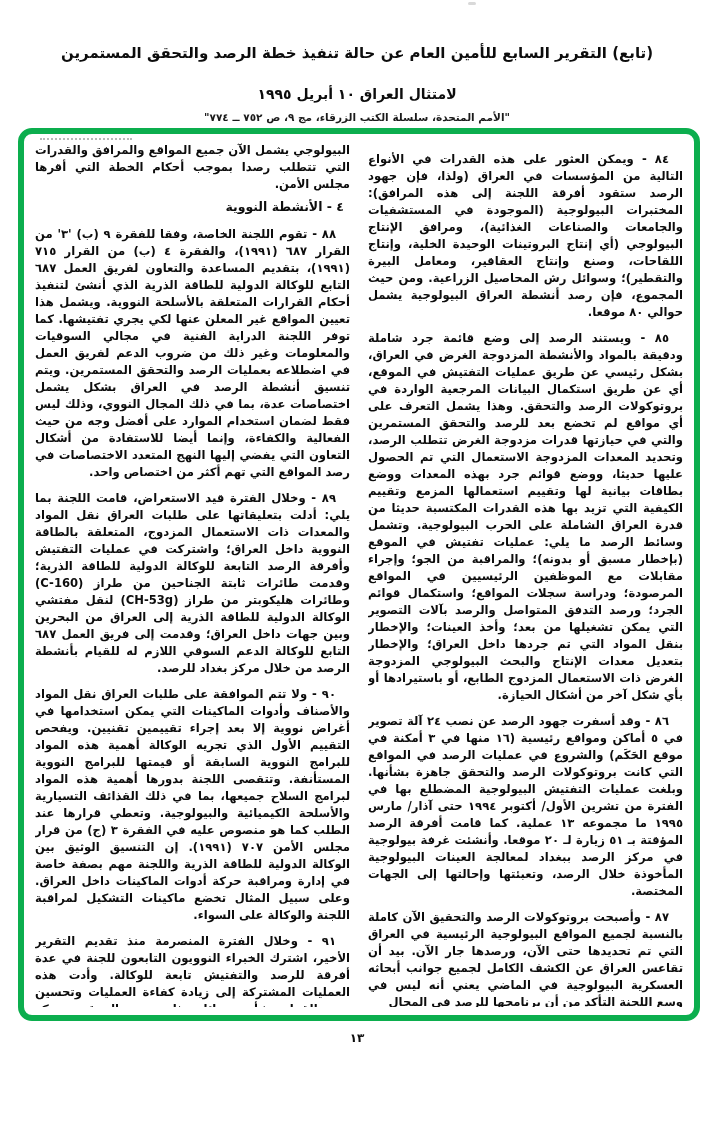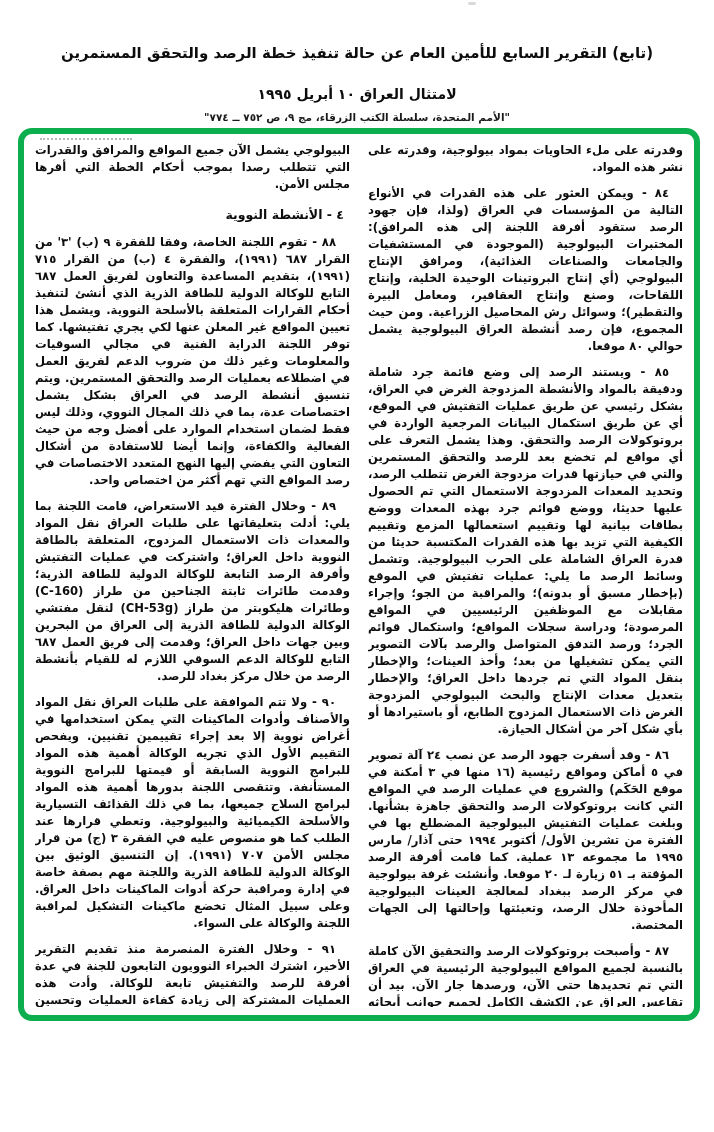--- a/index.html
+++ b/index.html
@@ -36,21 +36,21 @@
     direction:rtl;
     text-align:justify;
     font-size:11.6px;
     font-weight:bold;
     line-height:17px;
   }
   .col p{margin:0 0 5px 0;}
   .col p.numbered{text-indent:14px;margin-top:9px;}
   .section-heading{
     font-size:12.5px;font-weight:bold;
-    margin:13px 0 11px 0;
+    margin:5px 0 11px 0;
     text-align:right;text-indent:6px;
   }
   
   .page-number{
     position:absolute;top:1031px;left:0;width:714px;
     text-align:center;font-size:12px;font-weight:bold;
   }
   
   .artifact-dots{
     position:absolute;left:40px;top:138px;width:92px;height:0;
@@ -70,34 +70,34 @@
 
   <div class="header">
     <div class="title-1">(تابع) التقرير السابع للأمين العام عن حالة تنفيذ خطة الرصد والتحقق المستمرين</div>
     <div class="title-2">لامتثال العراق ١٠ أبريل ١٩٩٥</div>
     <div class="source">"الأمم المتحدة، سلسلة الكتب الزرقاء، مج ٩، ص ٧٥٢ ــ ٧٧٤"</div>
   </div>
 
   <div class="green-box" style="border-color: rgb(12, 174, 78);">
 
     <div class="col">
-      <p>وقدرته على ملء الحاويات بمواد بيولوجية، وقدرته على نشر هذه المواد.</p>
       <p class="numbered">٨٤ - ويمكن العثور على هذه القدرات في الأنواع التالية من المؤسسات في العراق (ولذا، فإن جهود الرصد ستقود أفرقة اللجنة إلى هذه المرافق): المختبرات البيولوجية (الموجودة في المستشفيات والجامعات والصناعات الغذائية)، ومرافق الإنتاج البيولوجي (أي إنتاج البروتينات الوحيدة الخلية، وإنتاج اللقاحات، وصنع وإنتاج العقاقير، ومعامل البيرة والتقطير)؛ وسوائل رش المحاصيل الزراعية. ومن حيث المجموع، فإن رصد أنشطة العراق البيولوجية يشمل حوالي ٨٠ موقعا.</p>
       <p class="numbered">٨٥ - ويستند الرصد إلى وضع قائمة جرد شاملة ودقيقة بالمواد والأنشطة المزدوجة الغرض في العراق، بشكل رئيسي عن طريق عمليات التفتيش في الموقع، أي عن طريق استكمال البيانات المرجعية الواردة في بروتوكولات الرصد والتحقق. وهذا يشمل التعرف على أي مواقع لم تخضع بعد للرصد والتحقق المستمرين والتي في حيازتها قدرات مزدوجة الغرض تتطلب الرصد، وتحديد المعدات المزدوجة الاستعمال التي تم الحصول عليها حديثا، ووضع قوائم جرد بهذه المعدات ووضع بطاقات بيانية لها وتقييم استعمالها المزمع وتقييم الكيفية التي تزيد بها هذه القدرات المكتسبة حديثا من قدرة العراق الشاملة على الحرب البيولوجية. وتشمل وسائط الرصد ما يلي: عمليات تفتيش في الموقع (بإخطار مسبق أو بدونه)؛ والمراقبة من الجو؛ وإجراء مقابلات مع الموظفين الرئيسيين في المواقع المرصودة؛ ودراسة سجلات المواقع؛ واستكمال قوائم الجرد؛ ورصد التدفق المتواصل والرصد بآلات التصوير التي يمكن تشغيلها من بعد؛ وأخذ العينات؛ والإخطار بنقل المواد التي تم جردها داخل العراق؛ والإخطار بتعديل معدات الإنتاج والبحث البيولوجي المزدوجة الغرض ذات الاستعمال المزدوج الطابع، أو باستيرادها أو بأي شكل آخر من أشكال الحيازة.</p>
       <p class="numbered">٨٦ - وقد أسفرت جهود الرصد عن نصب ٢٤ آلة تصوير في ٥ أماكن ومواقع رئيسية (١٦ منها في ٣ أمكنة في موقع الحَكَم) والشروع في عمليات الرصد في المواقع التي كانت بروتوكولات الرصد والتحقق جاهزة بشأنها. وبلغت عمليات التفتيش البيولوجية المضطلع بها في الفترة من تشرين الأول/ أكتوبر ١٩٩٤ حتى آذار/ مارس ١٩٩٥ ما مجموعه ١٣ عملية. كما قامت أفرقة الرصد المؤقتة بـ ٥١ زيارة لـ ٢٠ موقعا. وأنشئت غرفة بيولوجية في مركز الرصد ببغداد لمعالجة العينات البيولوجية المأخوذة خلال الرصد، وتعبئتها وإحالتها إلى الجهات المختصة.</p>
       <p class="numbered">٨٧ - وأصبحت بروتوكولات الرصد والتحقيق الآن كاملة بالنسبة لجميع المواقع البيولوجية الرئيسية في العراق التي تم تحديدها حتى الآن، ورصدها جار الآن. بيد أن تقاعس العراق عن الكشف الكامل لجميع جوانب أبحاثه العسكرية البيولوجية في الماضي يعني أنه ليس في وسع اللجنة التأكد من أن برنامجها للرصد في المجال</p>
     </div>
 
     <div class="col">
       <p>البيولوجي يشمل الآن جميع المواقع والمرافق والقدرات التي تتطلب رصدا بموجب أحكام الخطة التي أقرها مجلس الأمن.</p>
       <div class="section-heading">٤ - الأنشطة النووية</div>
       <p class="numbered">٨٨ - تقوم اللجنة الخاصة، وفقا للفقرة ٩ (ب) '٣' من القرار ٦٨٧ (١٩٩١)، والفقرة ٤ (ب) من القرار ٧١٥ (١٩٩١)، بتقديم المساعدة والتعاون لفريق العمل ٦٨٧ التابع للوكالة الدولية للطاقة الذرية الذي أنشئ لتنفيذ أحكام القرارات المتعلقة بالأسلحة النووية. ويشمل هذا تعيين المواقع غير المعلن عنها لكي يجري تفتيشها. كما توفر اللجنة الدراية الفنية في مجالي السوقيات والمعلومات وغير ذلك من ضروب الدعم لفريق العمل في اضطلاعه بعمليات الرصد والتحقق المستمرين. ويتم تنسيق أنشطة الرصد في العراق بشكل يشمل اختصاصات عدة، بما في ذلك المجال النووي، وذلك ليس فقط لضمان استخدام الموارد على أفضل وجه من حيث الفعالية والكفاءة، وإنما أيضا للاستفادة من أشكال التعاون التي يفضي إليها النهج المتعدد الاختصاصات في رصد المواقع التي تهم أكثر من اختصاص واحد.</p>
       <p class="numbered">٨٩ - وخلال الفترة قيد الاستعراض، قامت اللجنة بما يلي: أدلت بتعليقاتها على طلبات العراق نقل المواد والمعدات ذات الاستعمال المزدوج، المتعلقة بالطاقة النووية داخل العراق؛ واشتركت في عمليات التفتيش وأفرقة الرصد التابعة للوكالة الدولية للطاقة الذرية؛ وقدمت طائرات ثابتة الجناحين من طراز (C-160) وطائرات هليكوبتر من طراز (CH-53g) لنقل مفتشي الوكالة الدولية للطاقة الذرية إلى العراق من البحرين وبين جهات داخل العراق؛ وقدمت إلى فريق العمل ٦٨٧ التابع للوكالة الدعم السوقي اللازم له للقيام بأنشطة الرصد من خلال مركز بغداد للرصد.</p>
       <p class="numbered">٩٠ - ولا تتم الموافقة على طلبات العراق نقل المواد والأصناف وأدوات الماكينات التي يمكن استخدامها في أغراض نووية إلا بعد إجراء تقييمين تقنيين. ويفحص التقييم الأول الذي تجريه الوكالة أهمية هذه المواد للبرامج النووية السابقة أو قيمتها للبرامج النووية المستأنفة. وتتقصى اللجنة بدورها أهمية هذه المواد لبرامج السلاح جميعها، بما في ذلك القذائف التسيارية والأسلحة الكيميائية والبيولوجية. وتعطي قرارها عند الطلب كما هو منصوص عليه في الفقرة ٣ (ج) من قرار مجلس الأمن ٧٠٧ (١٩٩١). إن التنسيق الوثيق بين الوكالة الدولية للطاقة الذرية واللجنة مهم بصفة خاصة في إدارة ومراقبة حركة أدوات الماكينات داخل العراق. وعلى سبيل المثال تخضع ماكينات التشكيل لمراقبة اللجنة والوكالة على السواء.</p>
       <p class="numbered">٩١ - وخلال الفترة المنصرمة منذ تقديم التقرير الأخير، اشترك الخبراء النوويون التابعون للجنة في عدة أفرقة للرصد والتفتيش تابعة للوكالة. وأدت هذه العمليات المشتركة إلى زيادة كفاءة العمليات وتحسين صنع القرار بشأن مسائل مثل تعيين الموقع وحركة المعدات.</p>
     </div>
 
   </div>
 
   <div class="artifact-dots"></div>
 
+  <div class="page-number">١٣</div>
 
 </div>
 
 </body></html>

